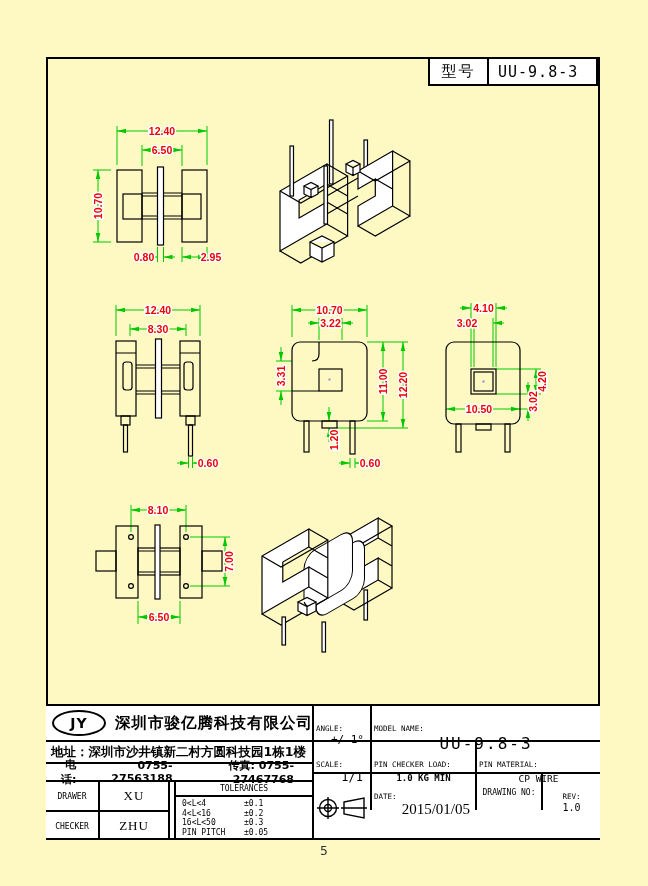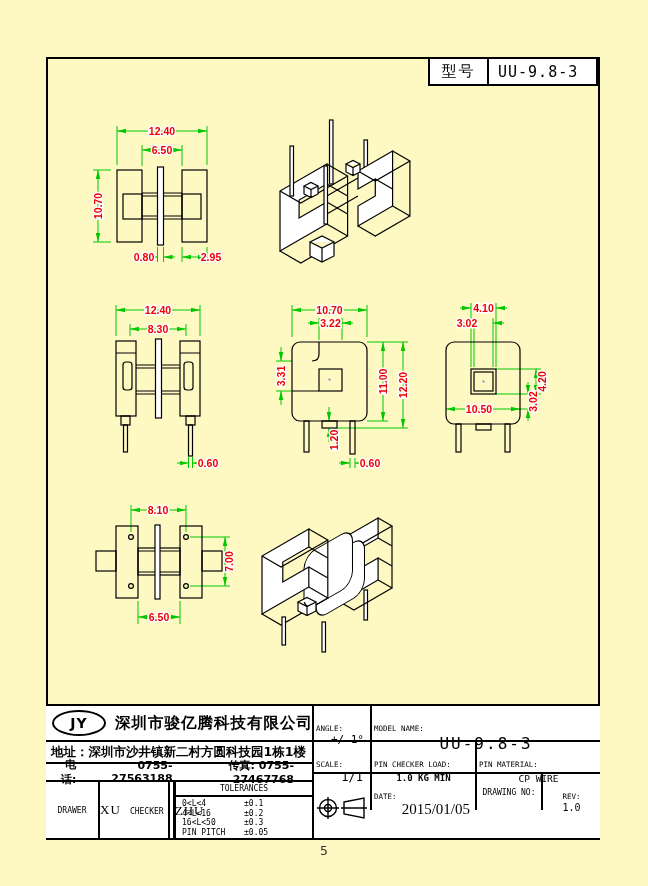--- a/index.html
+++ b/index.html
@@ -37,21 +37,21 @@
       align-items:center;justify-content:center;font-weight:bold;font-size:14px;
       letter-spacing:1px;margin-right:9px;flex:none;}
   .coname{font-size:15.5px;font-weight:bold;letter-spacing:1px;white-space:nowrap;}
   .row-addr{height:22px;box-sizing:border-box;border-bottom:2px solid #000;display:flex;
       align-items:center;padding-left:5px;font-size:12.5px;font-weight:bold;white-space:nowrap;}
   .row-tel{height:18px;box-sizing:border-box;border-bottom:2px solid #000;display:flex;
       align-items:center;padding:0 18px 0 5px;font-size:11px;font-weight:bold;text-align:right;}
   .faxgrp{margin-left:auto;}
   .row-bot{height:58px;display:flex;}
   .drw{width:124px;box-sizing:border-box;border-right:2px solid #000;display:flex;
-      flex-direction:row;}
+      flex-direction:column;}
   .drw .r{flex:1;display:flex;box-sizing:border-box;}
   .drw .r.first{border-bottom:2px solid #000;}
   .drw .lc{width:54px;box-sizing:border-box;border-right:2px solid #000;display:flex;
       align-items:center;justify-content:center;font-family:"DejaVu Sans Mono",monospace;font-size:8px;}
   .drw .vc{flex:1;display:flex;align-items:center;justify-content:center;
       font-family:"Liberation Serif",serif;font-size:13px;letter-spacing:1px;}
   .tol{flex:1;margin-left:4px;box-sizing:border-box;border-left:2px solid #000;display:flex;
       flex-direction:column;}
   .tol .hd{height:15px;box-sizing:border-box;border-bottom:2px solid #000;display:flex;
       align-items:center;justify-content:center;font-family:"DejaVu Sans Mono",monospace;font-size:8px;}

